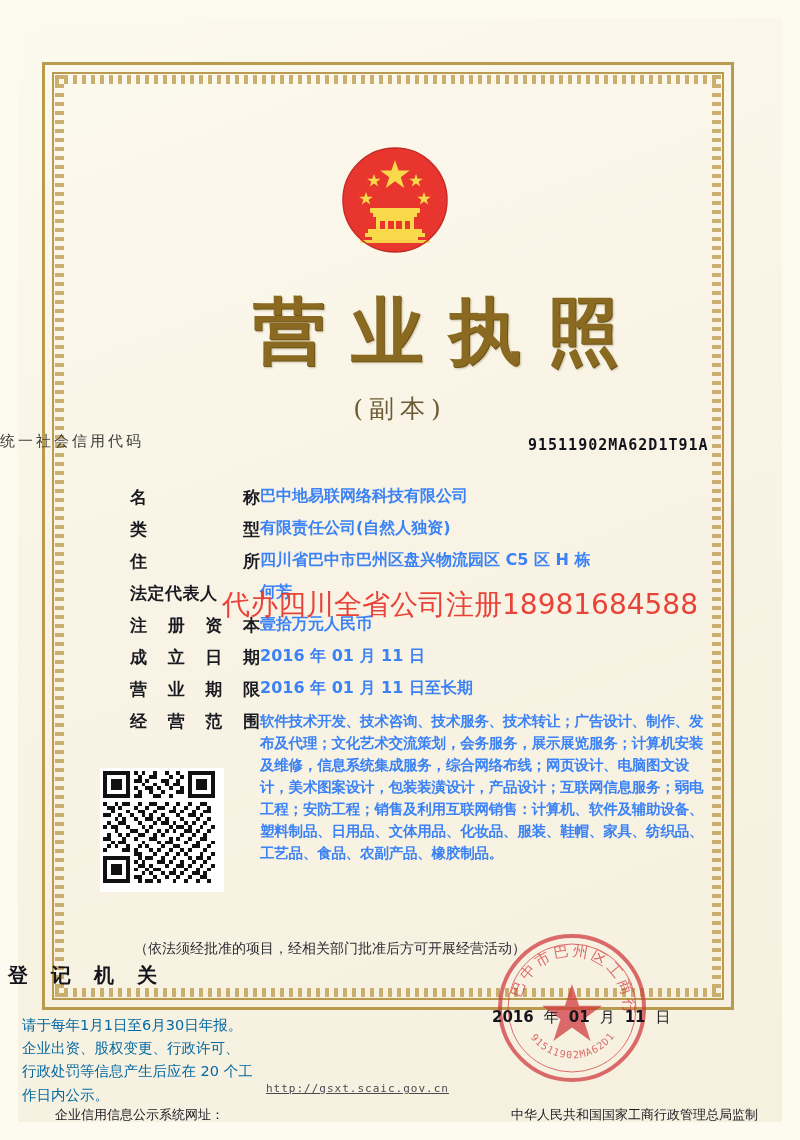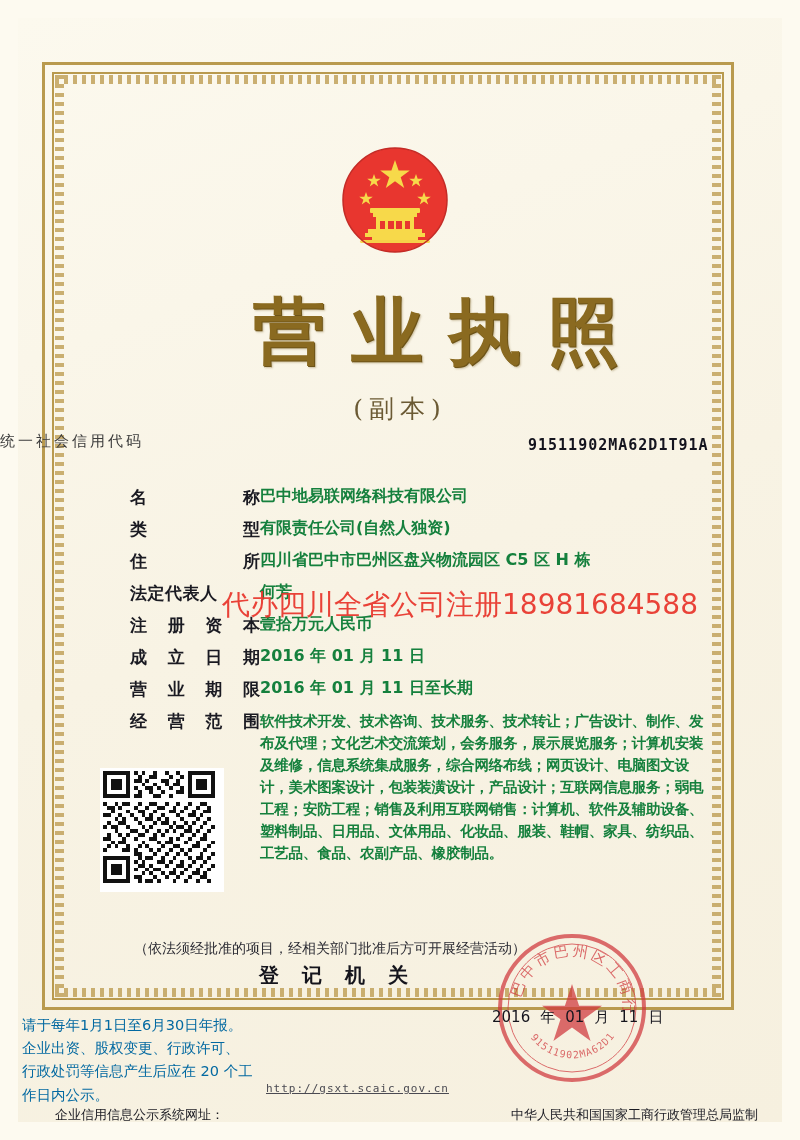--- a/index.html
+++ b/index.html
@@ -141,21 +141,21 @@
     color: #1a1a22;
     letter-spacing: 0px;
     font-family: "DejaVu Sans", sans-serif;
     display: flex;
     justify-content: space-between;
   }
   .row .label span { display: inline-block; }
   .row .value {
     font-size: 16px;
     font-weight: bold;
-    color: #15803d;
+    color: #3b82f6;
     font-family: "DejaVu Sans", sans-serif;
     line-height: 1.28;
   }
   .row.scope .value {
     font-size: 14.5px;
     line-height: 1.52;
     max-width: 452px;
     letter-spacing: -0.2px;
   }
 
@@ -180,21 +180,21 @@
     text-align: center;
     font-size: 14px;
     color: #2b2b33;
     font-family: "DejaVu Sans", sans-serif;
   }
   .registry {
     position: absolute;
     left: 0;
     top: 962px;
     width: 667px;
-    text-align: center;
+    text-align: left;
     font-size: 20px;
     font-weight: bold;
     letter-spacing: 8px;
     text-indent: 8px;
     color: #14141c;
     font-family: "DejaVu Sans", sans-serif;
   }
 
   
   .datebar {
@@ -202,21 +202,21 @@
     left: 492px;
     top: 1008px;
     width: 230px;
     font-size: 15px;
     color: #15151d;
     font-family: "DejaVu Sans", sans-serif;
     display: flex;
     gap: 10px;
     align-items: baseline;
   }
-  .datebar .d { font-weight: normal; }
+  .datebar .d { font-weight: bold; }
 
   
   .seal {
     position: absolute;
     left: 492px;
     top: 928px;
     width: 160px;
     height: 160px;
     opacity: .72;
   }

